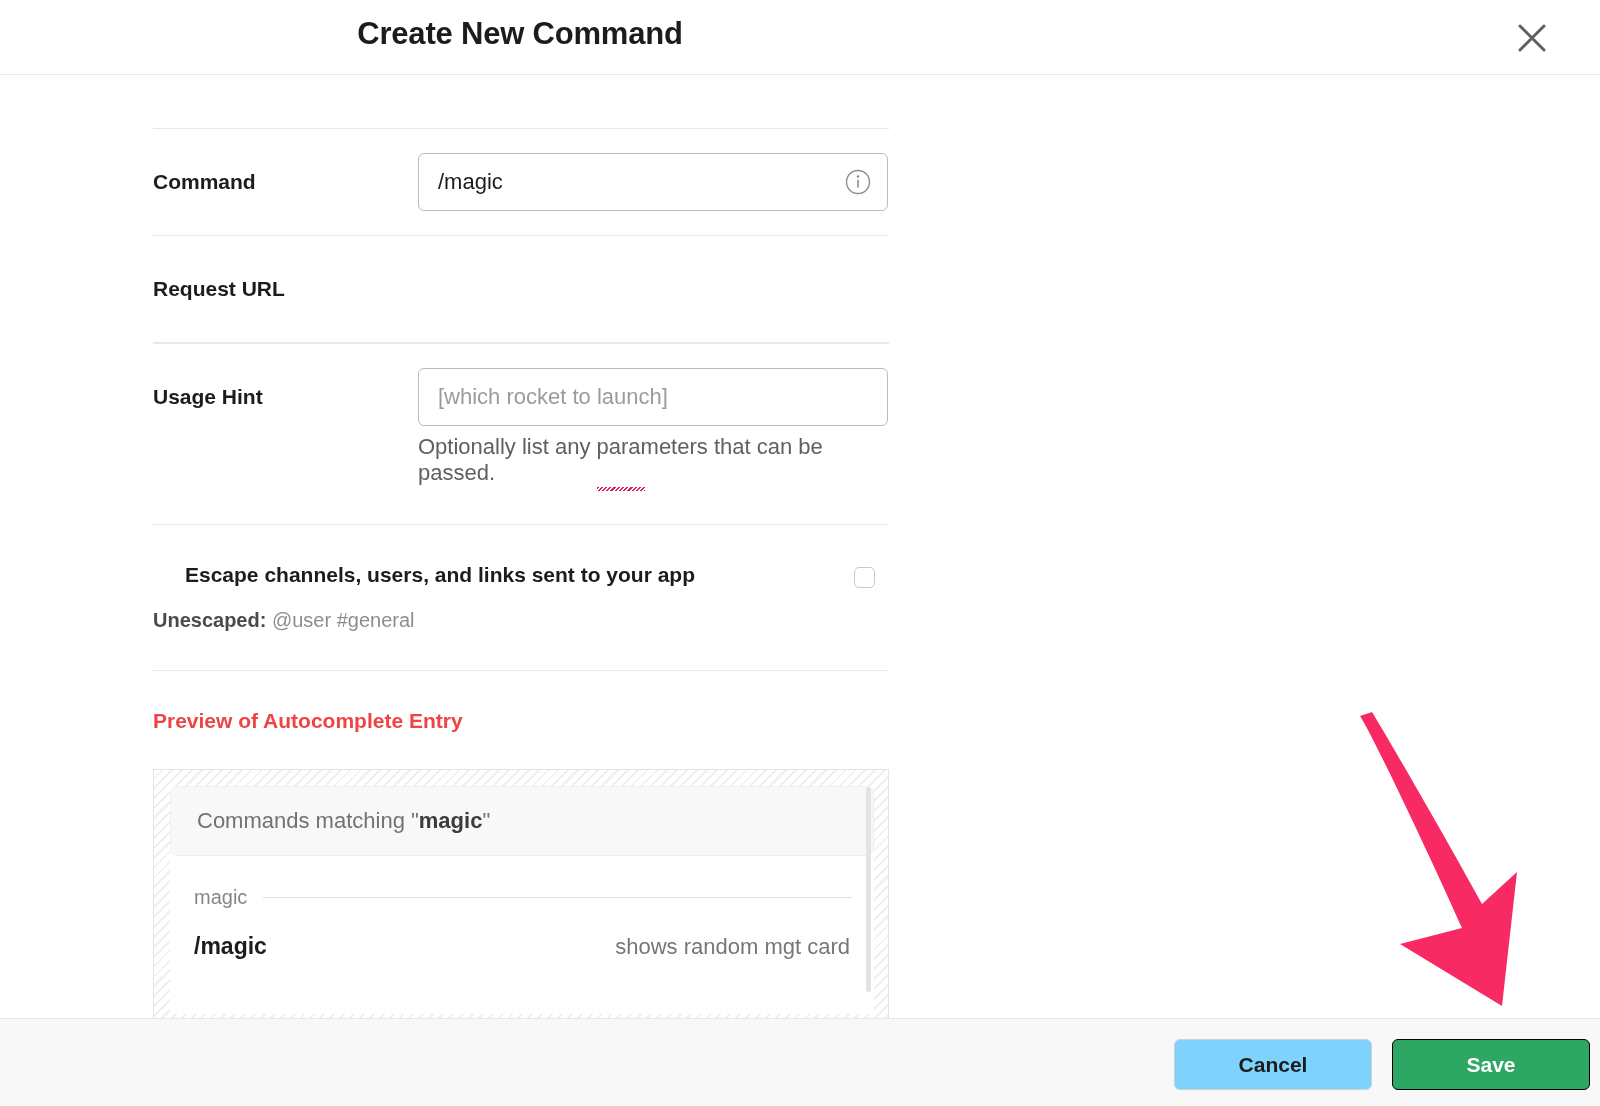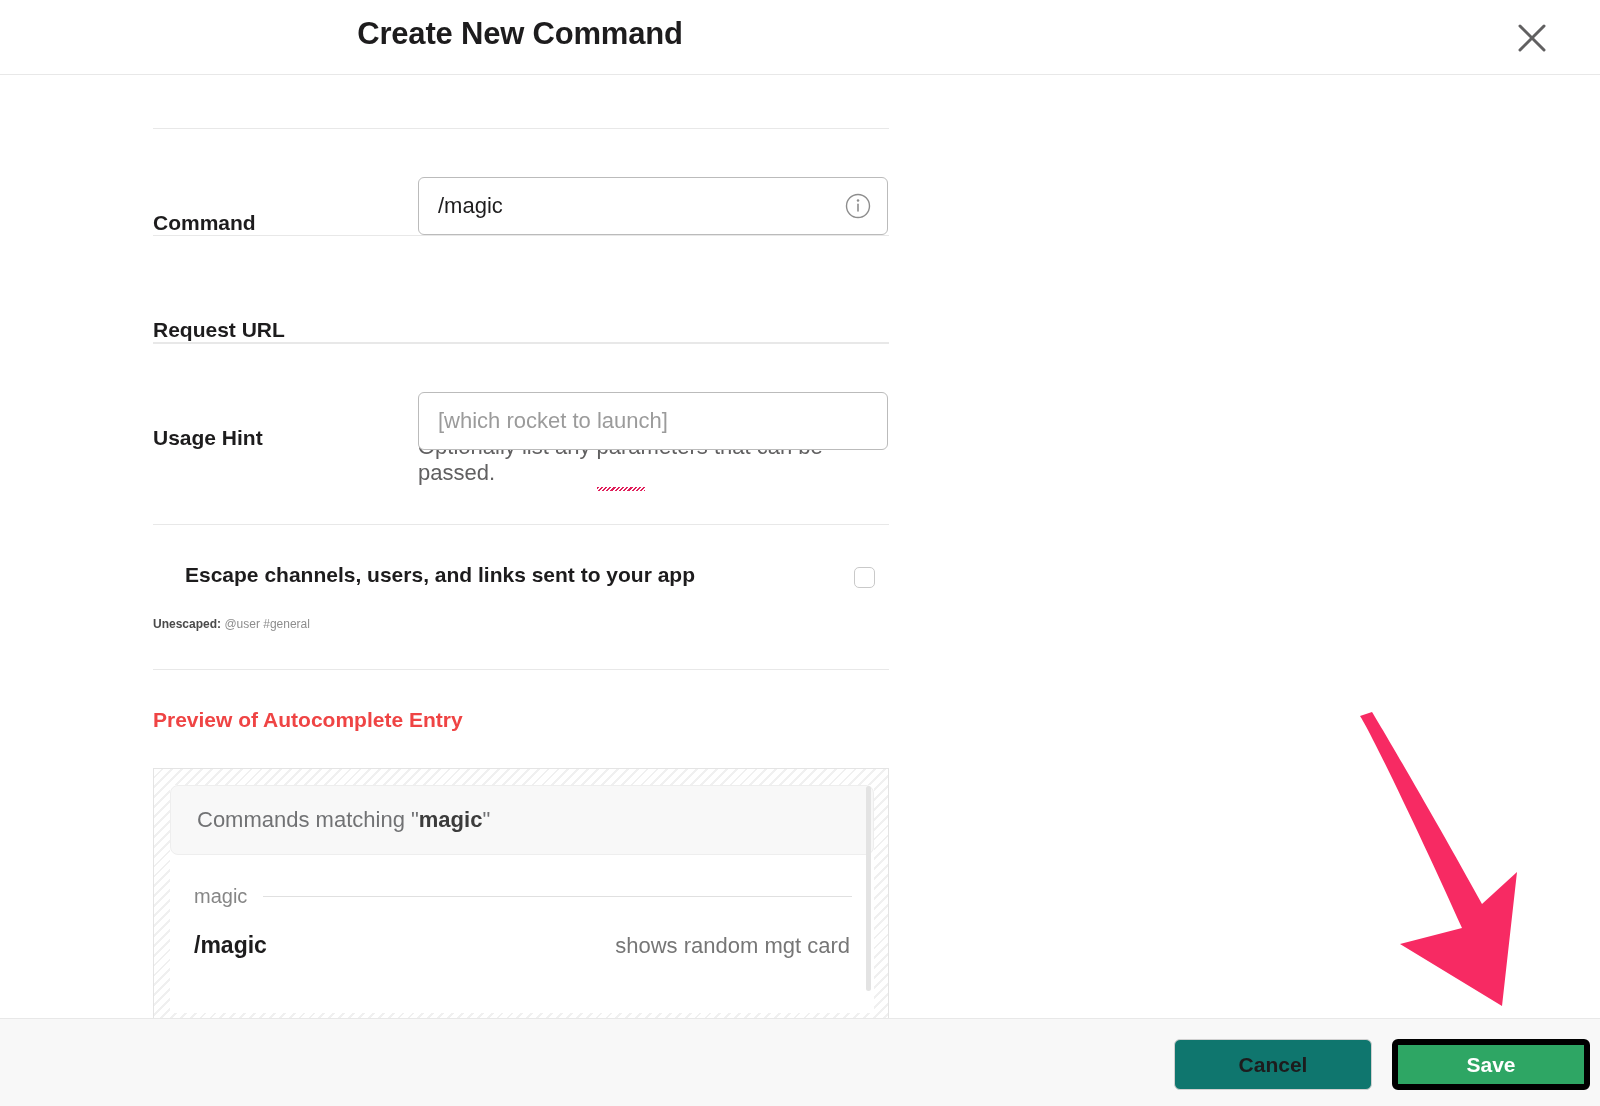--- a/index.html
+++ b/index.html
@@ -67,21 +67,21 @@
 
   .hr {
     height: 1px;
     background: #e8e8e8;
     width: 736px;
   }
 
   .field-row {
     position: relative;
     display: flex;
-    align-items: flex-end;
+    align-items: center;
     min-height: 106px;
   }
   .field-label {
     width: 265px;
     font-size: 21px;
     font-weight: bold;
     color: #1d1c1d;
     flex: 0 0 265px;
   }
   .input-wrap {
@@ -139,22 +139,22 @@
     position: relative;
     padding-top: 38px;
   }
   .escape-title {
     font-size: 21px;
     font-weight: bold;
     color: #1d1c1d;
     margin-left: 32px;
   }
   .escape-sub {
-    margin-top: 30px;
-    font-size: 12px;
+    margin-top: 22px;
+    font-size: 20px;
     color: #8d8d8d;
   }
   .escape-sub b { color: #4a4a4a; font-weight: bold; }
   .escape-checkbox {
     position: absolute;
     right: 14px;
     top: 42px;
     width: 21px; height: 21px;
     border: 1px solid #c9c9c9;
     border-radius: 5px;
@@ -266,29 +266,29 @@
     font-family: "Liberation Sans", sans-serif;
     cursor: pointer;
     box-sizing: border-box;
     display: flex;
     align-items: center;
     justify-content: center;
   }
   .btn-cancel {
     right: 228px;
     width: 198px;
-    background: #0f766e;
+    background: #7dd3fc;
     border: 1px solid #d0d0d0;
     color: #1d1c1d;
   }
   .btn-save {
     right: 10px;
     width: 198px;
     background: #2ea664;
-    border: 6px solid #000000;
+    border: 1px solid #000000;
     color: #ffffff;
   }
 
   
   .arrow-anno {
     position: absolute;
     left: 1342px;
     top: 706px;
     width: 256px;
     height: 310px;

